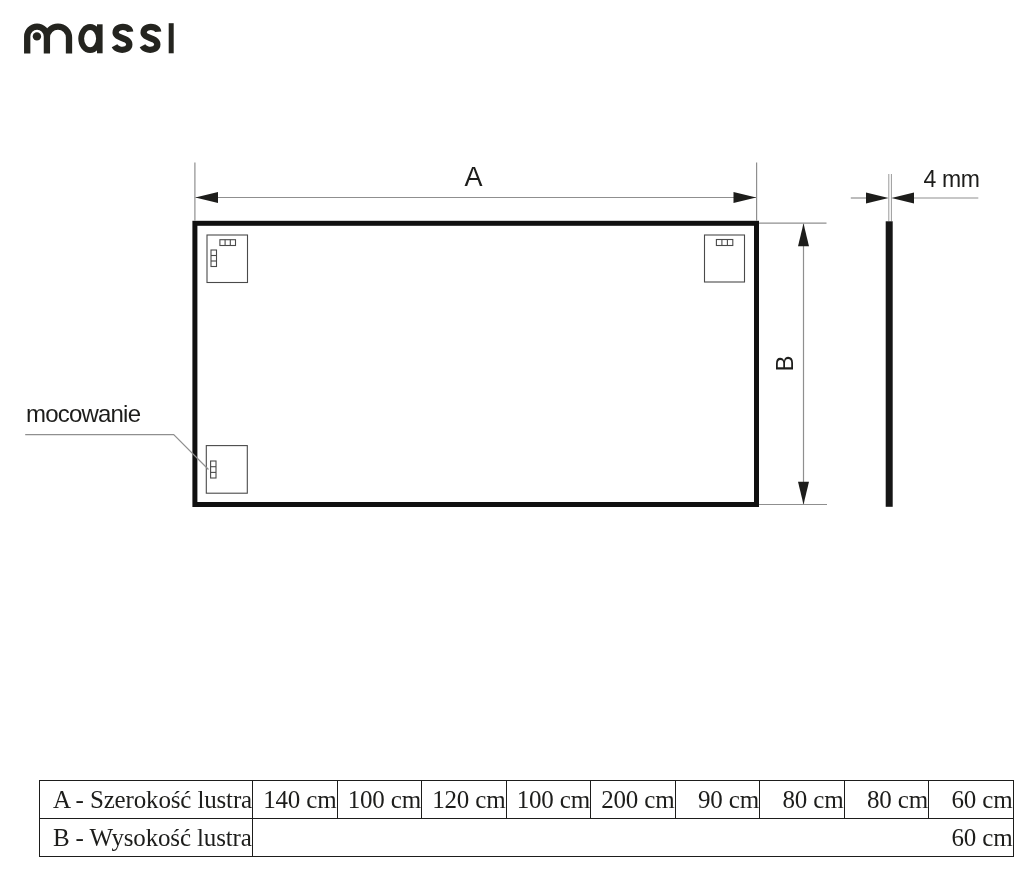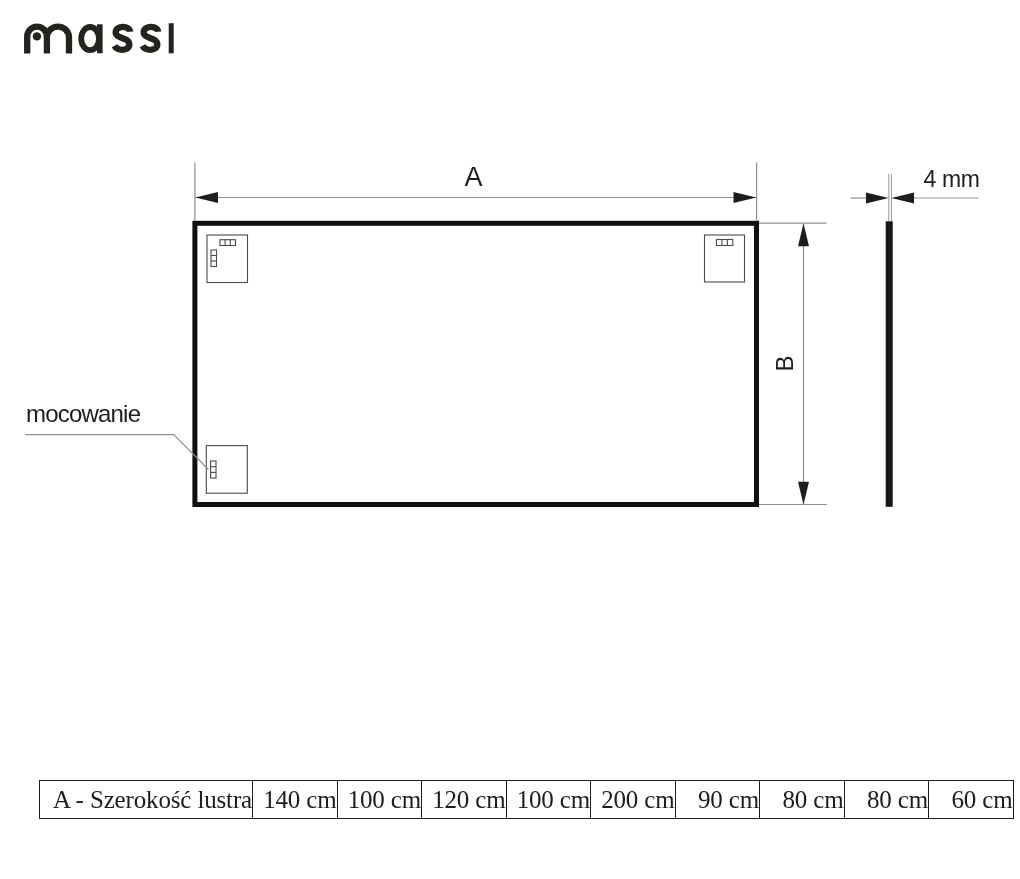--- a/index.html
+++ b/index.html
@@ -109,15 +109,20 @@
     <td style="width:83.5px">140 cm</td>
     <td style="width:83.5px">100 cm</td>
     <td style="width:83.5px">120 cm</td>
     <td style="width:83.5px">100 cm</td>
     <td style="width:83.5px">200 cm</td>
     <td style="width:83.5px">90 cm</td>
     <td style="width:83.5px">80 cm</td>
     <td style="width:83.5px">80 cm</td>
     <td style="width:83.5px">60 cm</td>
   </tr>
+  <tr>
+
+    <td class="lbl">B - Wysokość lustra</td>
+    <td colspan="9">60 cm</td>
+  </tr>
 </tbody>
     </table>
 </div>
 
 </body></html>

